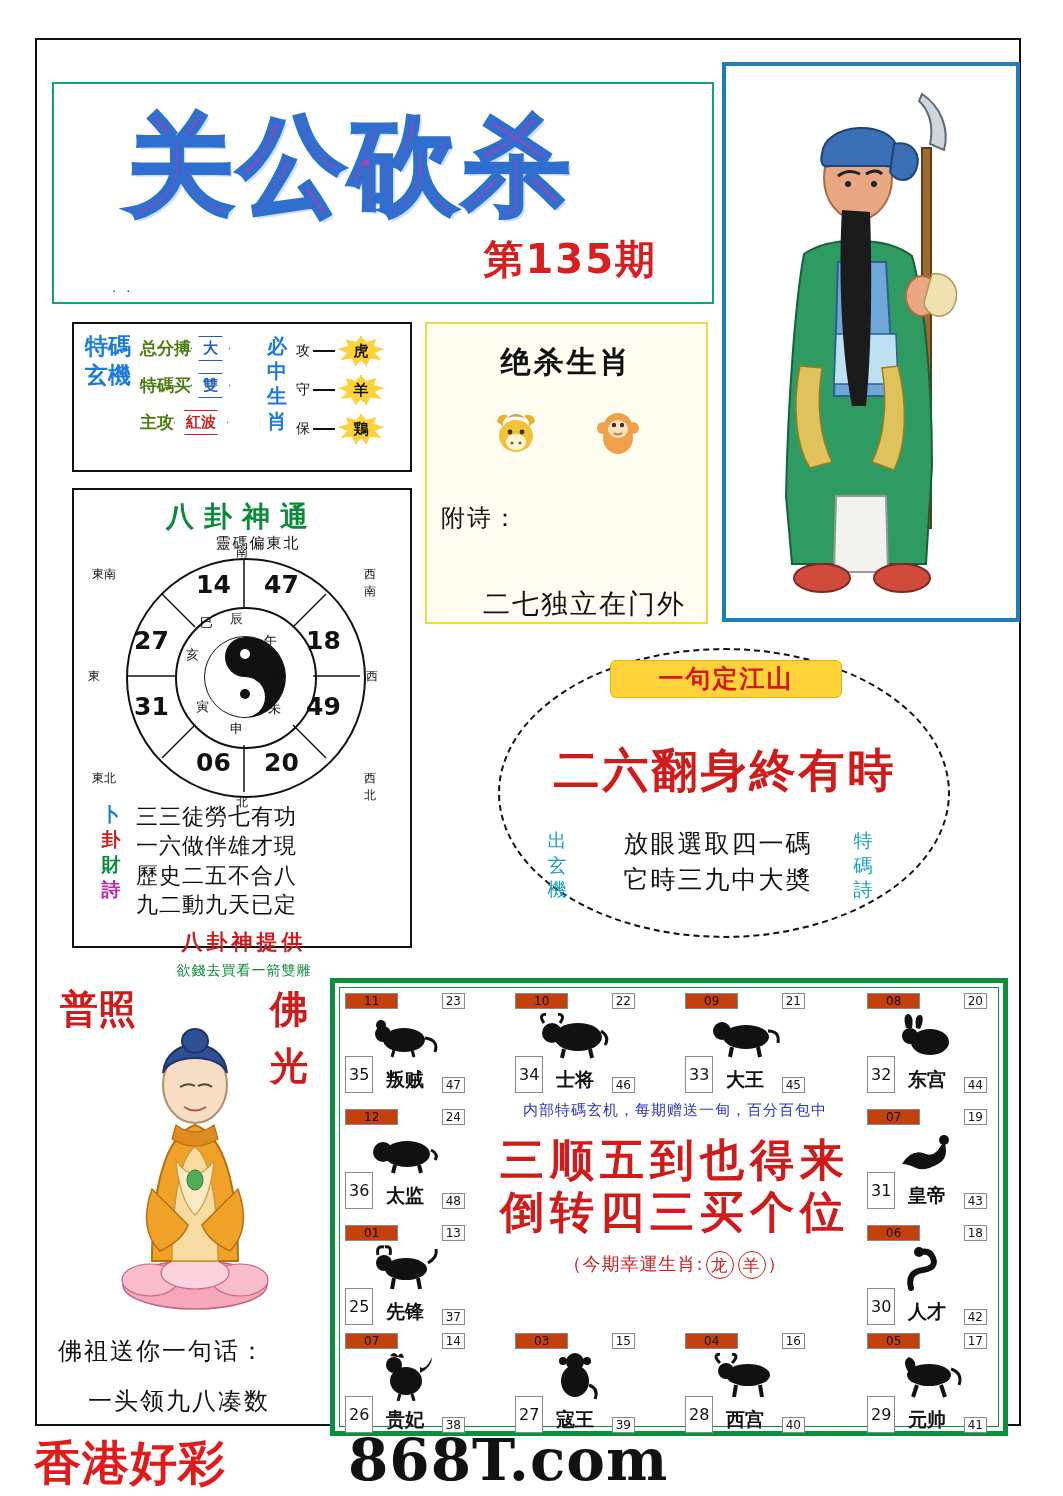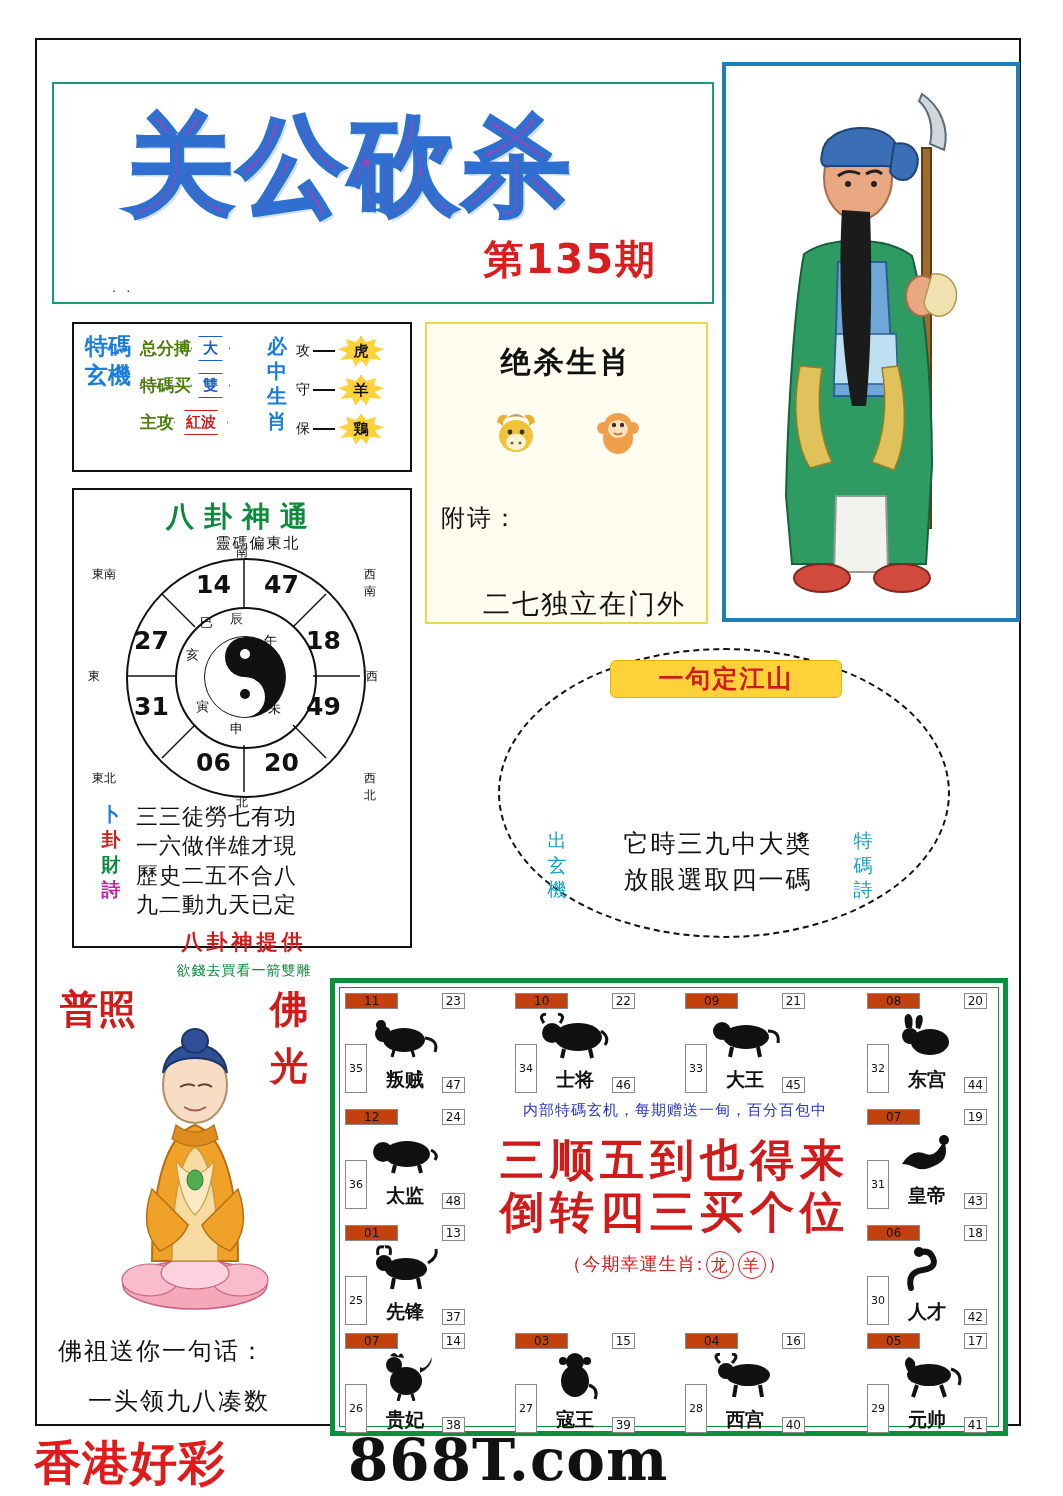--- a/index.html
+++ b/index.html
@@ -166,21 +166,21 @@
   .buddha-line2{position:absolute;left:36px;top:420px;font-size:24px;color:#111;letter-spacing:2px;}
   
   .grid-box{
     position:absolute;left:330px;top:978px;width:678px;height:458px;
     border:5px solid #0a8f3c;background:#fff;box-sizing:border-box;
   }
   .grid-inner{position:absolute;inset:4px;border:1px solid #0a8f3c;}
   .zcell{position:absolute;width:124px;height:104px;}
   .zcell .tl{position:absolute;left:2px;top:2px;font-size:12px;color:#111;border:1px solid #888;padding:0 18px;background:#c2410c;}
   .zcell .tr{position:absolute;right:2px;top:2px;font-size:12px;color:#111;border:1px solid #888;padding:0 3px;background:#fff;text-align:right;}
-  .zcell .bl{position:absolute;left:2px;bottom:2px;font-size:11px;color:#111;border:1px solid #888;padding:17px 3px;background:#fff;}
+  .zcell .bl{position:absolute;left:2px;bottom:2px;font-size:16px;color:#111;border:1px solid #888;padding:8px 3px;background:#fff;}
   .zcell .br{position:absolute;right:2px;bottom:2px;font-size:12px;color:#111;border:1px solid #888;padding:0 3px;background:#fff;}
   .zcell .nm{position:absolute;left:0;bottom:2px;width:124px;text-align:center;font-size:19px;font-weight:bold;color:#111;}
   .zcell .sil{position:absolute;left:0;top:14px;width:124px;height:62px;display:flex;align-items:center;justify-content:center;}
   .center-note{
     position:absolute;left:150px;top:118px;width:380px;text-align:center;
     font-size:15px;color:#2a36c8;letter-spacing:1px;
   }
   .center-big1{
     position:absolute;left:140px;top:148px;width:400px;text-align:center;
     font-size:44px;font-weight:bold;color:#d01b1b;letter-spacing:6px;
@@ -390,25 +390,26 @@
         <div>歷史二五不合八</div>
         <div>九二動九天已定</div>
       </div>
       <div class="bagua-prov" style="color:#d01b1b">八卦神提供</div>
       <div class="bagua-foot" style="color:#0b8a3a">欲錢去買看一箭雙雕</div>
     </div>
   </div>
 
   <div class="oval-box"></div>
   <div class="oval-banner">一句定江山</div>
+  <div class="oval-main">二六翻身終有時</div>
   <div class="oval-lleft">出玄機</div>
   <div class="oval-lright">特碼詩</div>
   <div class="oval-mid">
+    <div>放眼選取四一碼</div>
     <div>它時三九中大奬</div>
-    <div>放眼選取四一碼</div>
   </div>
 
   <div class="buddha-zone">
     <div class="pu">普照</div>
     <div class="fo">佛光</div>
     <svg style="position:absolute;left:58px;top:10px" width="170" height="350" viewBox="0 0 170 350">
 
       <ellipse cx="85" cy="310" rx="72" ry="24" fill="#f6a8bb" stroke="#c7637e" stroke-width="1.5"></ellipse>
       <ellipse cx="40" cy="305" rx="28" ry="16" fill="#f8bccb" stroke="#c7637e" stroke-width="1.2"></ellipse>
       <ellipse cx="130" cy="305" rx="28" ry="16" fill="#f8bccb" stroke="#c7637e" stroke-width="1.2"></ellipse>

